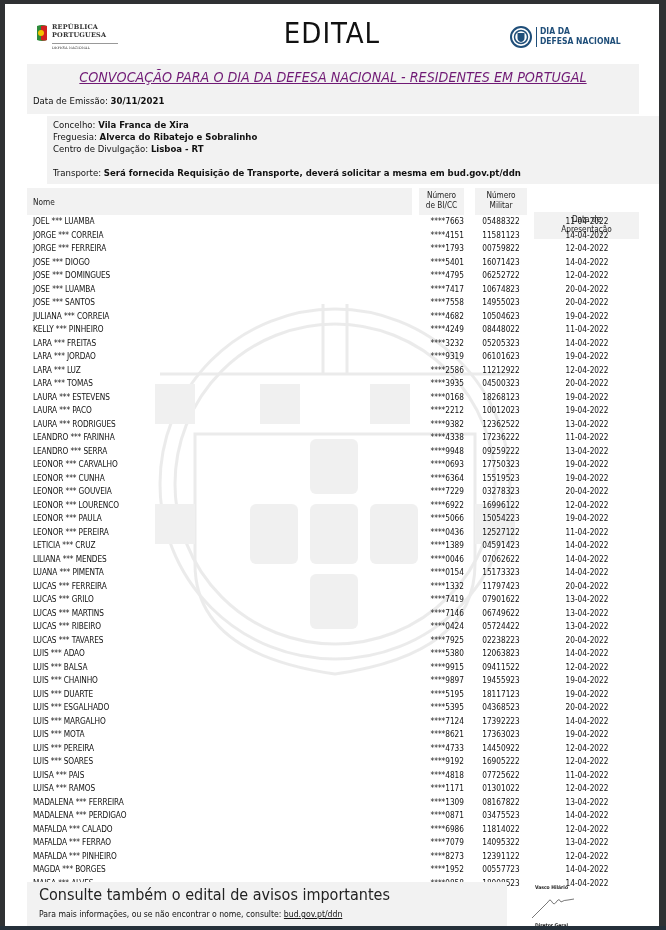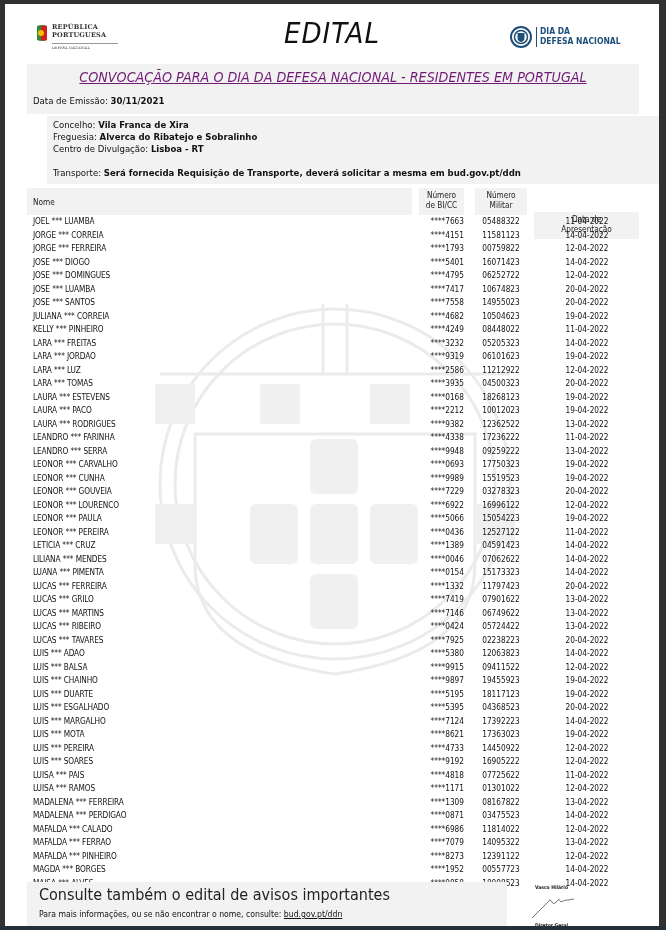--- a/index.html
+++ b/index.html
@@ -21,21 +21,21 @@
     opacity: 0.14; pointer-events: none;
   }
   
   .logo-left { position: absolute; left: 30px; top: 20px; width: 100px; height: 36px; }
   .logo-left .flag { position: absolute; left: 0; top: 0; width: 14px; height: 18px; }
   .logo-left .rp { position: absolute; left: 17px; top: 0px; font-family: "DejaVu Serif", serif; font-size: 6.5px; line-height: 7.5px; color: #333; font-weight: bold; letter-spacing: 0.2px; }
   .logo-left .line { position: absolute; left: 17px; top: 19px; width: 66px; height: 1px; background: #999; }
   .logo-left .dn { position: absolute; left: 17px; top: 22px; font-family: "DejaVu Serif", serif; font-size: 3.6px; color: #333; }
   .edital {
     position: absolute; left: 0; width: 654px; top: 12px; text-align: center;
-    font-family: "DejaVu Sans Condensed", "DejaVu Sans", sans-serif; font-size: 29px; color: #111; letter-spacing: 1px; font-style: italic;
+    font-family: "DejaVu Sans Condensed", "DejaVu Sans", sans-serif; font-size: 29px; color: #111; letter-spacing: 1px;
   }
   .logo-right { position: absolute; left: 505px; top: 22px; width: 130px; height: 30px; }
   .logo-right .emblem { position: absolute; left: 0; top: 0; width: 22px; height: 22px; }
   .logo-right .sep { position: absolute; left: 26px; top: 1px; width: 1px; height: 20px; background: #1f4e79; }
   .logo-right .txt { position: absolute; left: 30px; top: 1px; font-size: 8.5px; line-height: 9.5px; font-weight: bold; color: #1f4e79; }
 
   .panel { position: absolute; left: 22px; width: 612px; background: #f2f2f2; }
   .title-panel { top: 60px; height: 50px; }
   .doc-title {
     position: absolute; top: 5px; left: 0; width: 612px; text-align: center;
@@ -282,21 +282,21 @@
         <span class="c-date">13-04-2022</span>
       </div>
       <div class="row">
         <span class="c-name">LEONOR *** CARVALHO</span>
         <span class="c-bi">****0693</span>
         <span class="c-mil">17750323</span>
         <span class="c-date">19-04-2022</span>
       </div>
       <div class="row">
         <span class="c-name">LEONOR *** CUNHA</span>
-        <span class="c-bi">****9989</span>
+        <span class="c-bi">****6364</span>
         <span class="c-mil">15519523</span>
         <span class="c-date">19-04-2022</span>
       </div>
       <div class="row">
         <span class="c-name">LEONOR *** GOUVEIA</span>
         <span class="c-bi">****7229</span>
         <span class="c-mil">03278323</span>
         <span class="c-date">20-04-2022</span>
       </div>
       <div class="row">

